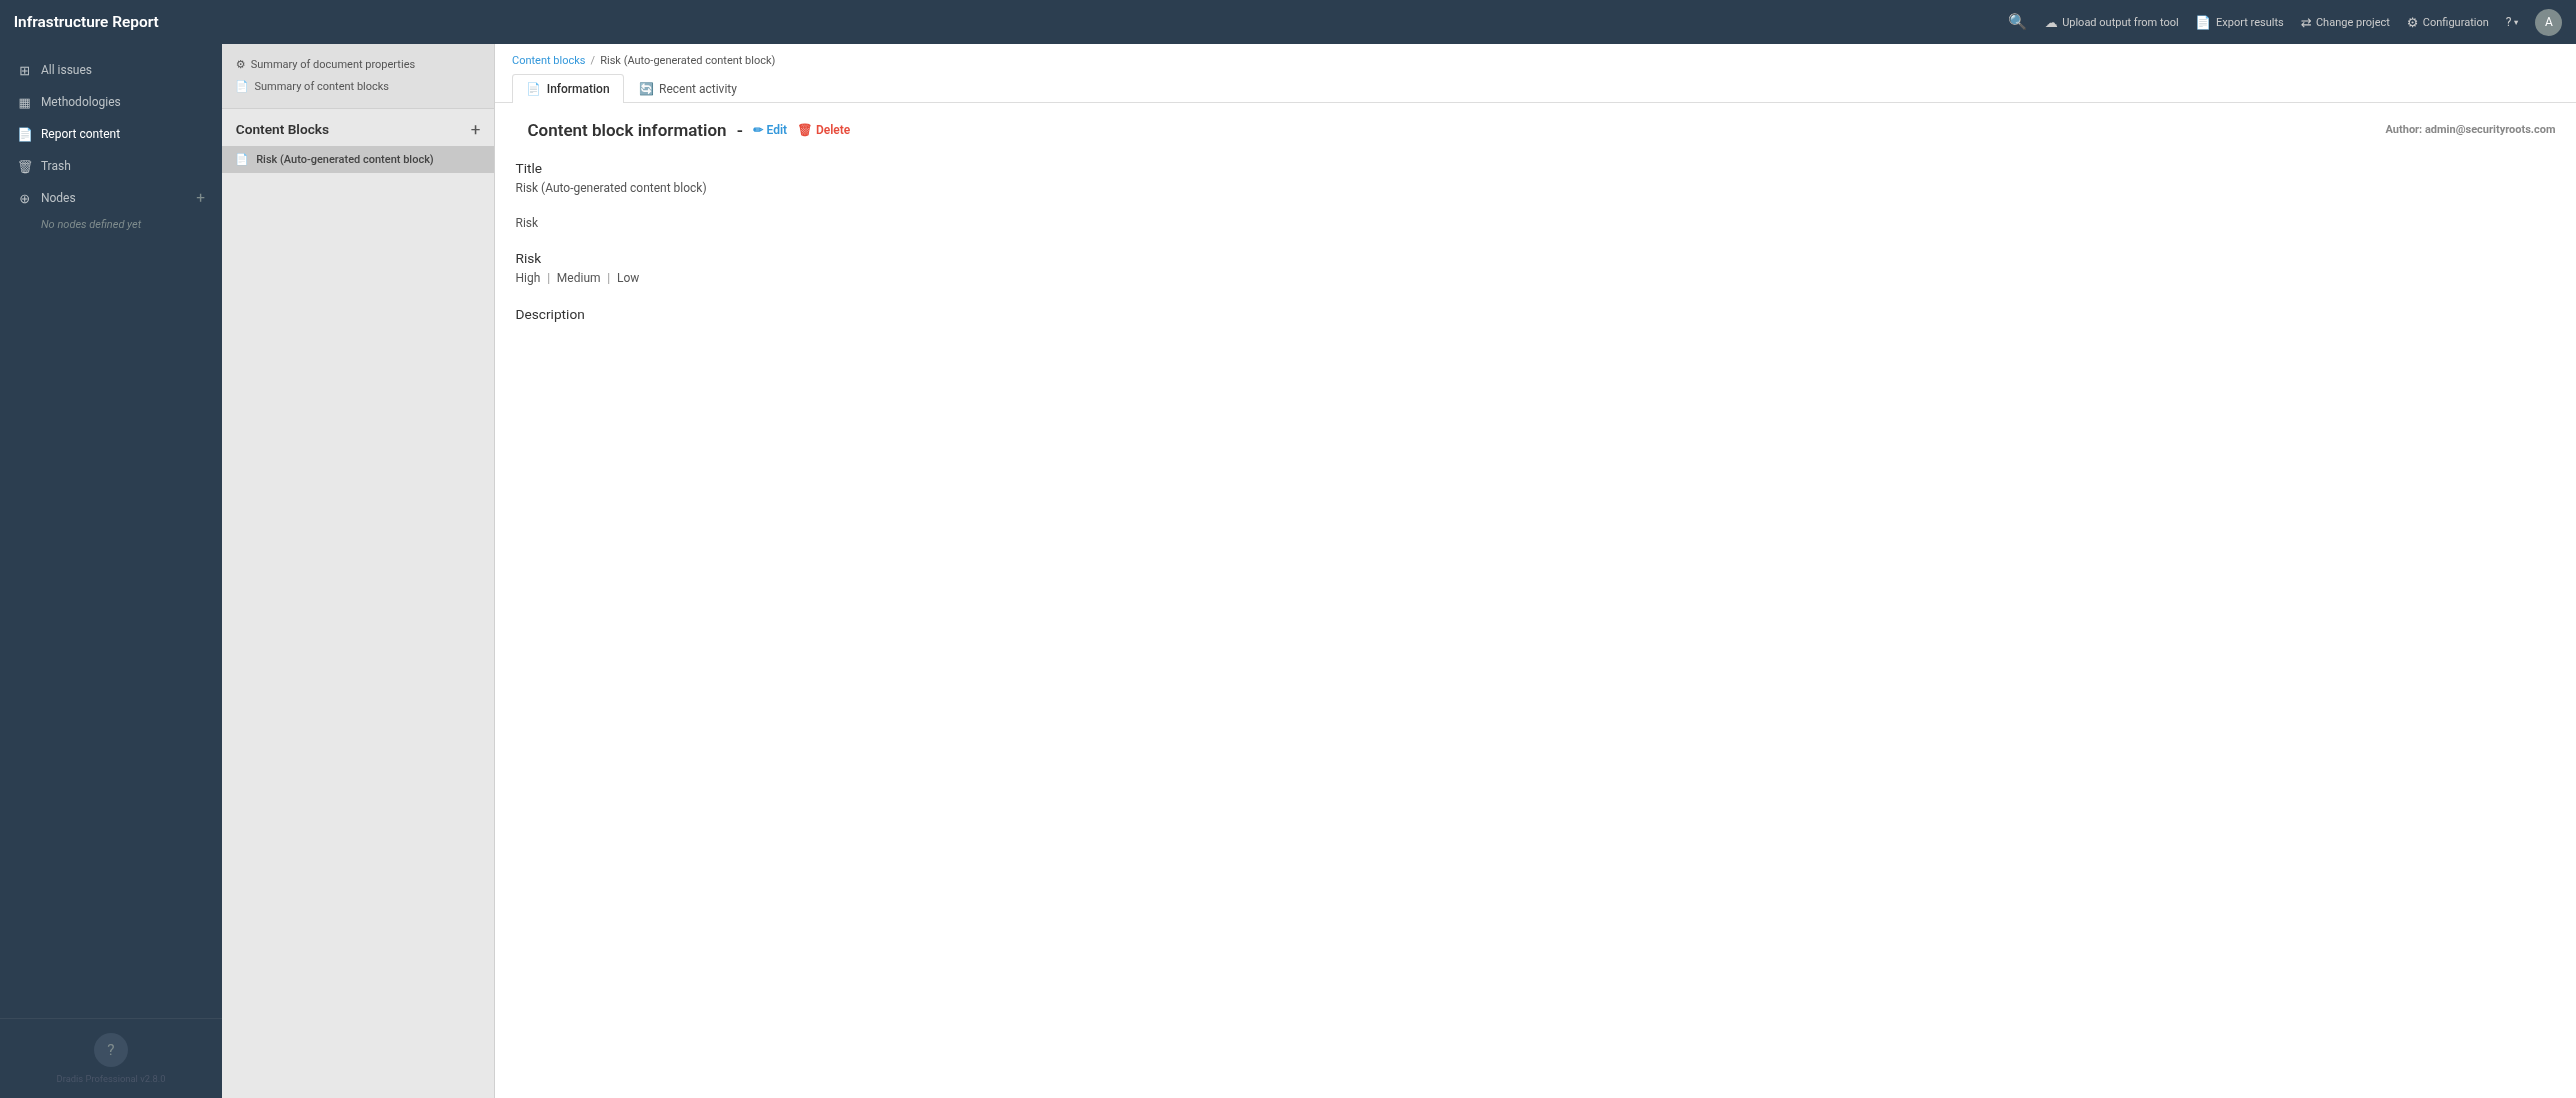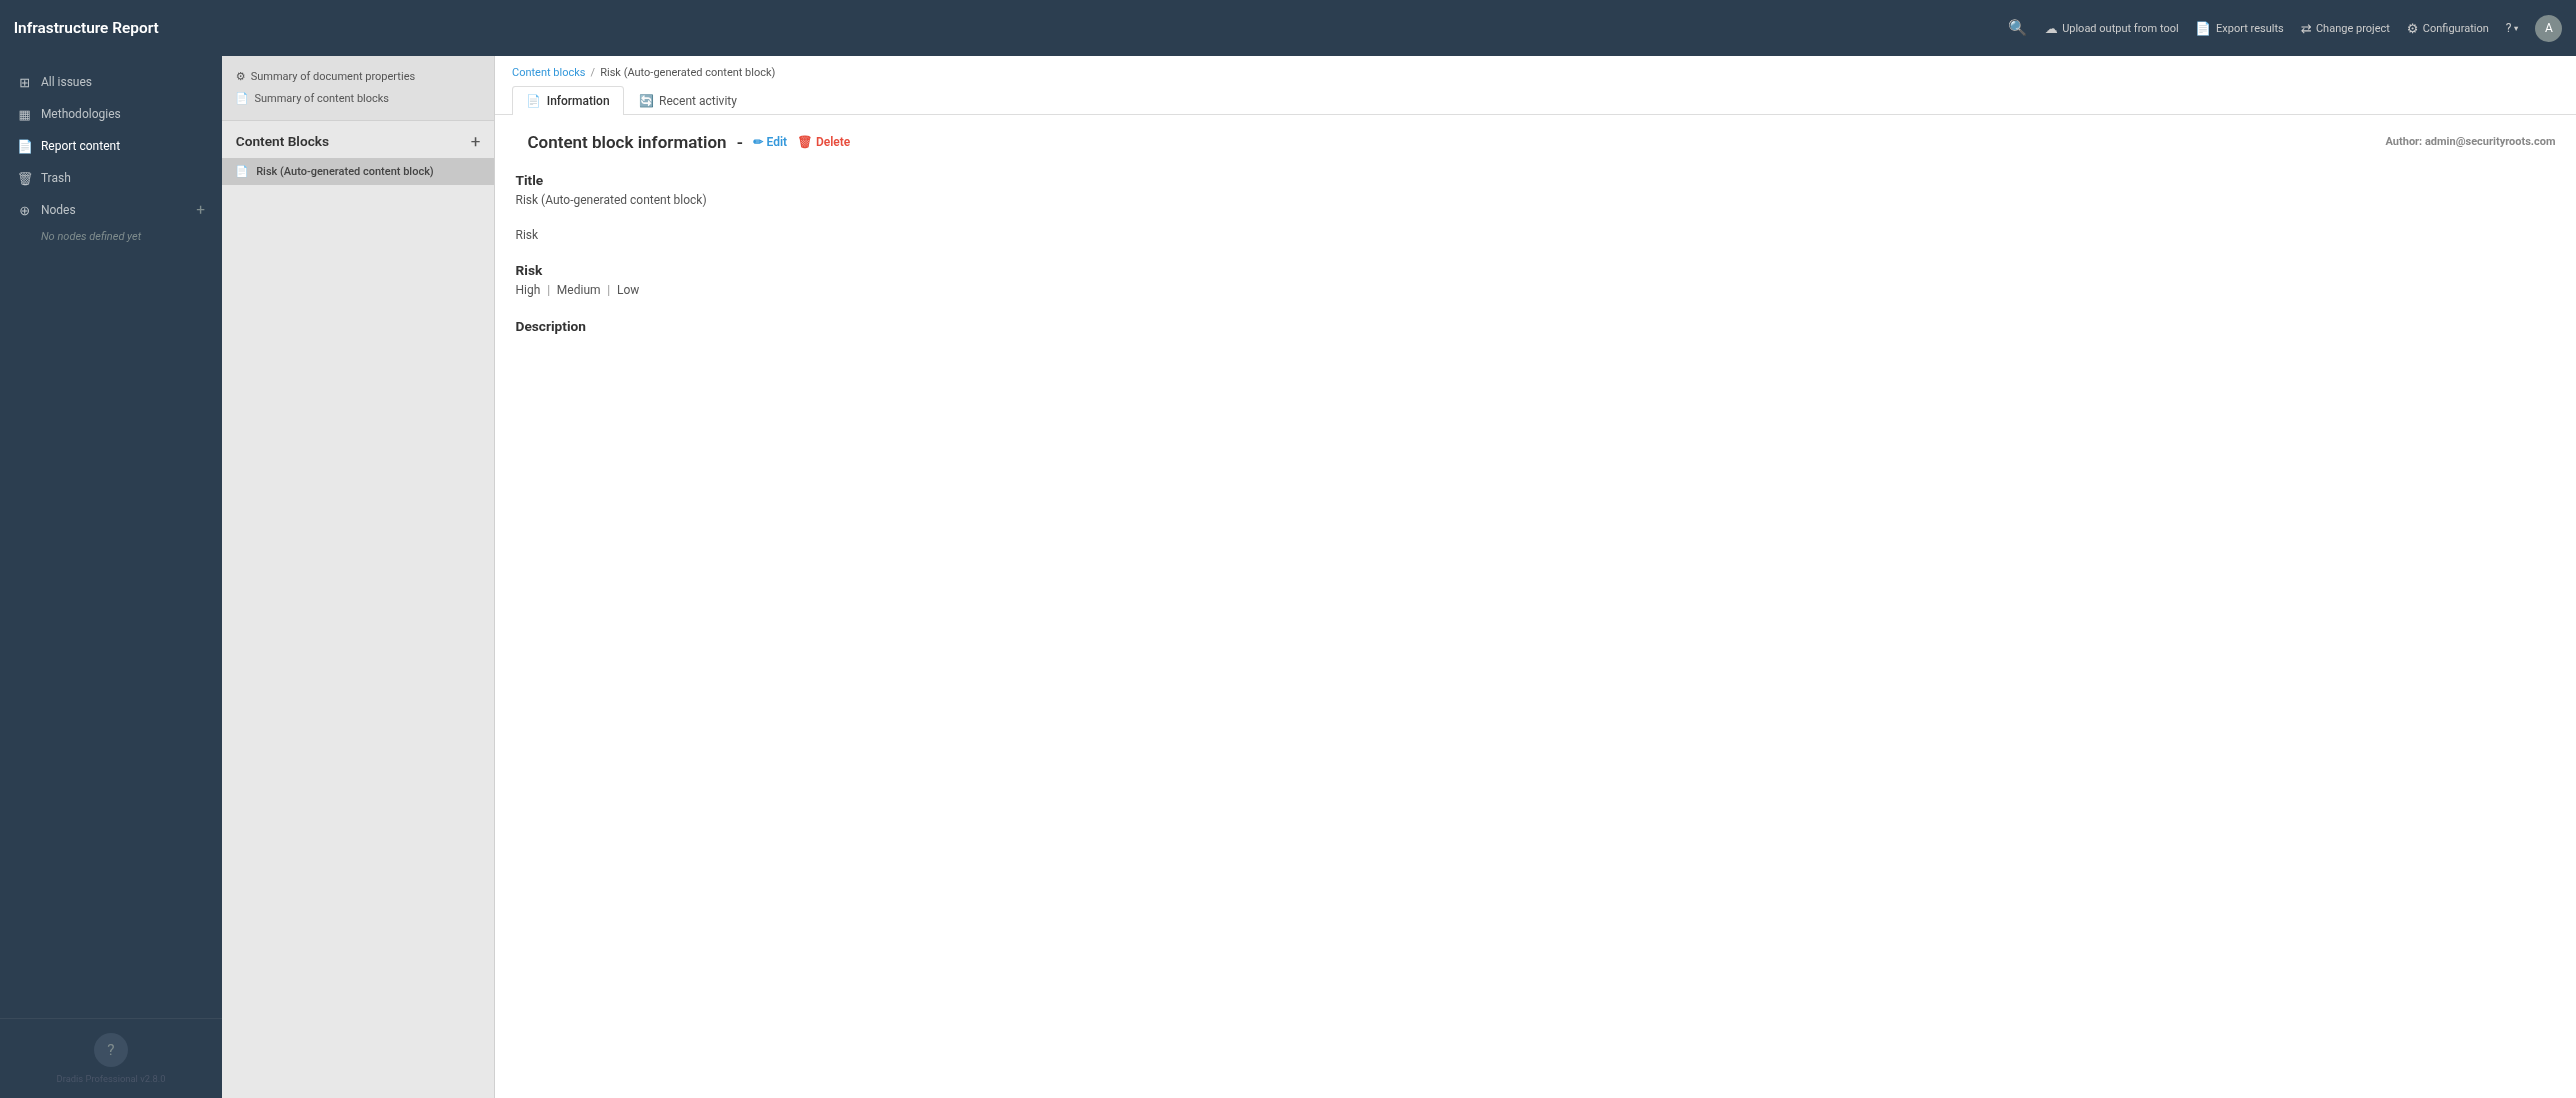--- a/index.html
+++ b/index.html
@@ -5,21 +5,21 @@
     * { box-sizing: border-box; margin: 0; padding: 0; }
     body { font-family: -apple-system, BlinkMacSystemFont, 'Segoe UI', Roboto, sans-serif; font-size: 12px; background: #f5f5f5; display: flex; flex-direction: column; height: 100vh; overflow: hidden; }
 
     
     .navbar {
       background: #2c3e50;
       color: #fff;
       display: flex;
       align-items: center;
       padding: 0 13.7px;
-      height: 56px;
+      height: 44px;
       flex-shrink: 0;
       gap: 10.2px;
     }
     .navbar-brand {
       font-size: 15.4px;
       font-weight: 600;
       color: #fff;
       margin-right: auto;
     }
     .navbar-actions {
@@ -266,21 +266,21 @@
     }
     .author-text {
       font-size: 11px;
       color: #888;
       font-weight: bold;
     }
 
     .field-group { margin-bottom: 20.5px; }
     .field-label {
       font-size: 13.7px;
-      font-weight: 700;
+      font-weight: 400;
       color: #333;
       margin-bottom: 5.1px;
     }
     .field-value {
       font-size: 12px;
       color: #555;
     }
     .risk-values {
       display: flex;
       align-items: center;

